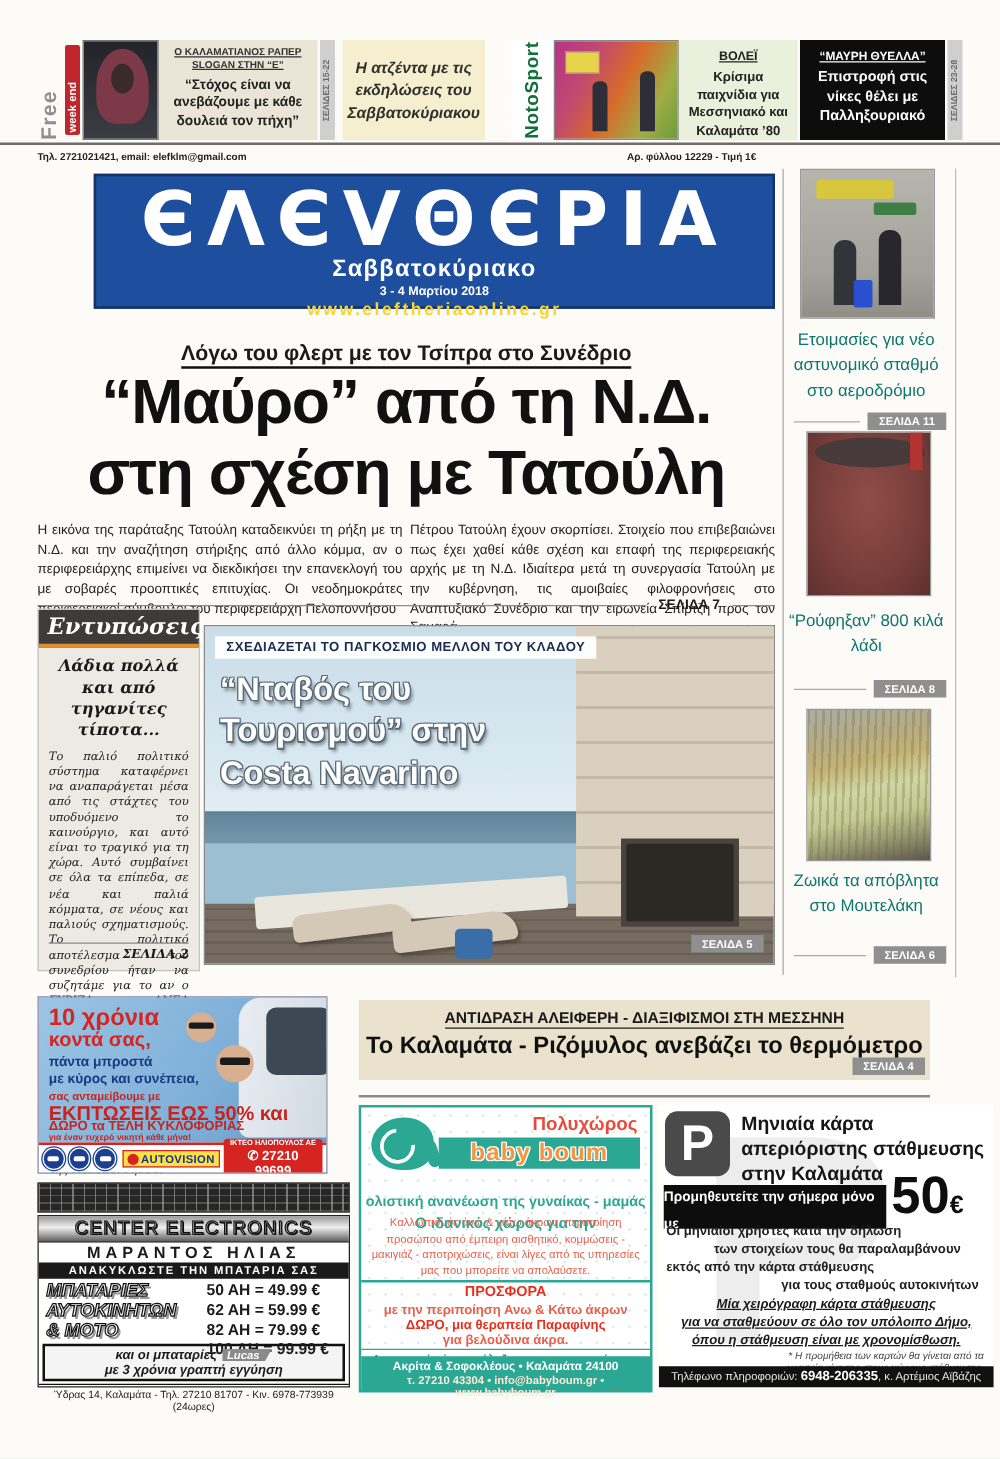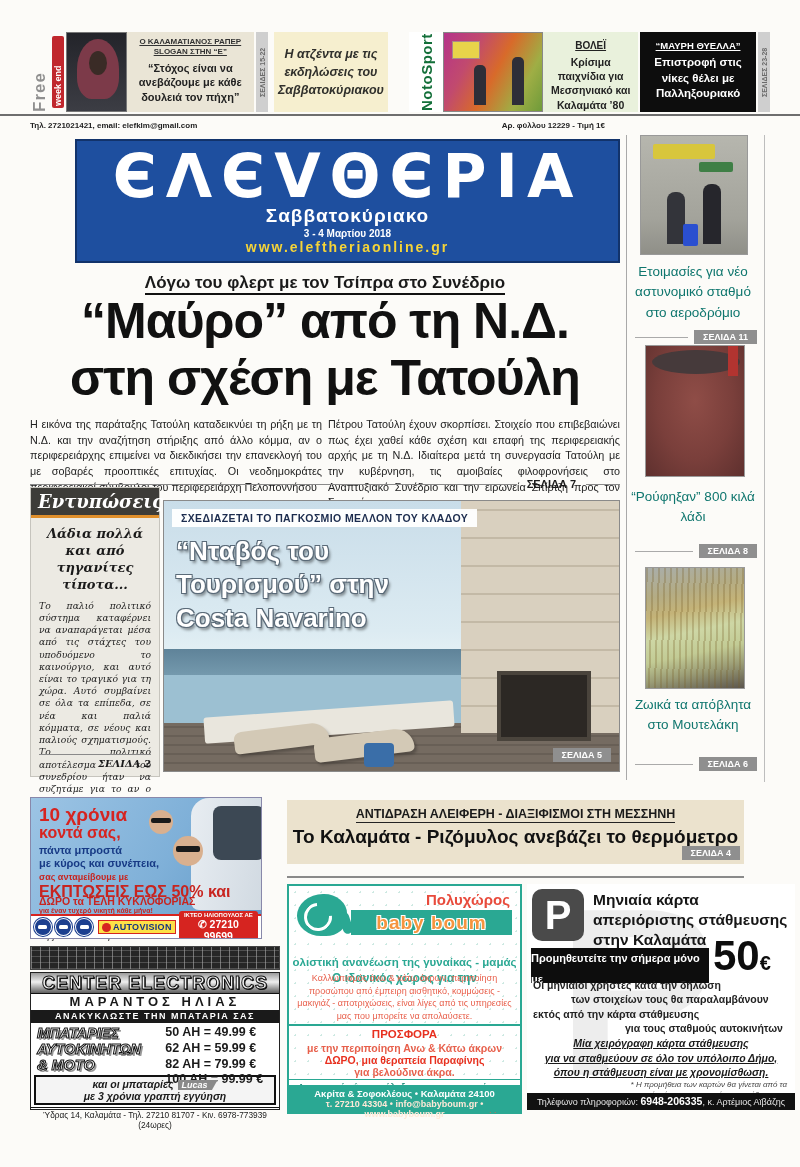--- a/index.html
+++ b/index.html
@@ -28,21 +28,21 @@
   .vkicker{font-size:10px;font-weight:bold;text-decoration:underline;color:#222;}
   .vbody{font-size:10.5px;font-weight:bold;color:#222;line-height:1.35;margin-top:4px;}
   .storm{width:114px;background:#0d0d0d;color:#fff;text-align:center;margin-left:2px;padding:8px 4px 0 4px;}
   .skicker{font-size:9.5px;font-weight:bold;text-decoration:underline;}
   .sbody{font-size:11.5px;font-weight:bold;line-height:1.35;margin-top:4px;}
   .toprule{position:absolute;left:0;top:114px;width:800px;height:2px;background:#6e6e6e;}
   
   .inforow{position:absolute;left:30px;top:121px;width:740px;font-size:8px;font-weight:bold;color:#222;}
   .issue{position:absolute;right:165px;top:0;}
   
-  .masthead{position:absolute;left:75px;top:139px;width:545px;height:124px;background:#1e4f9f;border:2px solid #12336b;box-sizing:border-box;text-align:center;color:#fff;}
+  .masthead{position:absolute;left:75px;top:139px;width:545px;height:108px;background:#1e4f9f;border:2px solid #12336b;box-sizing:border-box;text-align:center;color:#fff;}
   .mh-title{font-family:"DejaVu Sans",sans-serif;font-weight:bold;font-size:60px;letter-spacing:9px;line-height:66px;margin-top:2px;}
   .mh-edition{font-weight:bold;font-size:19px;letter-spacing:1px;margin-top:-4px;}
   .mh-date{font-size:10px;font-weight:bold;margin-top:1px;}
   .mh-site{color:#f5d438;font-weight:bold;font-size:14px;letter-spacing:2px;}
   
   .lead-kicker{position:absolute;left:30px;top:273px;width:590px;text-align:center;font-size:17px;font-weight:bold;}
   .lead-kicker span{border-bottom:2px solid #111;padding-bottom:1px;}
   .lead-h{position:absolute;left:30px;top:293px;width:590px;text-align:center;font-weight:bold;font-size:50px;letter-spacing:-1px;line-height:57px;color:#111;}
   .lead-body{position:absolute;top:417px;width:292px;font-size:10.8px;line-height:1.45;text-align:justify;color:#222;}
   .lbl{left:30px;} .lbr{left:328px;width:292px;}
@@ -118,21 +118,21 @@
   .av-c .veh{width:9px;height:4px;background:#fff;border-radius:1.5px;}
   .av-logo{background:#fde047;border:1px solid #d62420;padding:1px 3px;display:flex;align-items:center;gap:2px;margin-left:2px;}
   .av-logo .dot{width:9px;height:9px;border-radius:50%;background:#d62420;}
   .av-logo .txt{font-size:9px;font-weight:bold;color:#13357e;letter-spacing:.3px;}
   .av-phone{background:#d62420;color:#fff;border-radius:3px;padding:1px 4px;text-align:center;margin-left:auto;}
   .av-phone .kteo{font-size:6px;font-weight:bold;}
   .av-phone .num{font-size:10.5px;font-weight:bold;}
   
   .circuit{position:absolute;left:30px;top:946px;width:250px;height:24px;background:#262626;background-image:repeating-linear-gradient(90deg,rgba(170,170,170,.6) 0 1px,rgba(0,0,0,0) 1px 9px),repeating-linear-gradient(0deg,rgba(120,120,120,.5) 0 1px,rgba(0,0,0,0) 1px 6px);border:1px solid #444;box-sizing:border-box;}
   .ce{position:absolute;left:30px;top:972px;width:250px;height:138px;border:1px solid #222;background:#fff;box-sizing:border-box;}
-  .ce-name{height:20px;background:linear-gradient(#9a9a9a,#efefef 45%,#5f5f5f);text-align:center;font-size:18px;font-weight:bold;letter-spacing:1px;color:#f0f0f0;-webkit-text-stroke:1px #111;text-shadow:1px 1px 0 #111;line-height:20px;}
+  .ce-name{height:20px;background:linear-gradient(#9a9a9a,#efefef 45%,#5f5f5f);text-align:center;font-size:15px;font-weight:normal;letter-spacing:1px;color:#f0f0f0;-webkit-text-stroke:1px #111;text-shadow:1px 1px 0 #111;line-height:20px;}
   .ce-owner{height:16px;text-align:center;font-size:13px;font-weight:bold;letter-spacing:4px;line-height:16px;border-top:1px solid #111;}
   .ce-rec{height:13px;background:#1a1a1a;color:#fff;text-align:center;font-size:9px;font-weight:bold;letter-spacing:1.5px;line-height:13px;}
   .ce-mid{display:flex;height:52px;}
   .ce-left{width:53%;padding:3px 0 0 6px;font-size:14.5px;font-weight:bold;font-style:italic;color:#f2f2f2;-webkit-text-stroke:1px #111;text-shadow:2px 2px 0 #999;line-height:1.1;}
   .ce-right{width:47%;padding-top:2px;font-size:12.5px;font-weight:bold;line-height:1.26;white-space:nowrap;}
   .ce-war{margin:0 3px;border:2px solid #111;background:#f4f4f4;text-align:center;font-size:10.5px;font-weight:bold;font-style:italic;padding:1px 0;}
   .ce-war .lucas{display:inline-block;background:#8a8a8a;color:#fff;font-style:italic;font-size:9px;padding:0 10px 0 4px;margin-left:4px;clip-path:polygon(0 0,100% 0,86% 100%,0 100%);}
   .ce-addr{border-top:1px solid #111;margin-top:2px;text-align:center;font-size:8.3px;padding-top:2px;}
   
   .bb{position:absolute;left:287px;top:884px;width:235px;height:230px;background:#fff;background-image:radial-gradient(#cde9e2 1px,rgba(0,0,0,0) 1px);background-size:13px 13px;border:2px solid #2aa893;box-sizing:border-box;}

